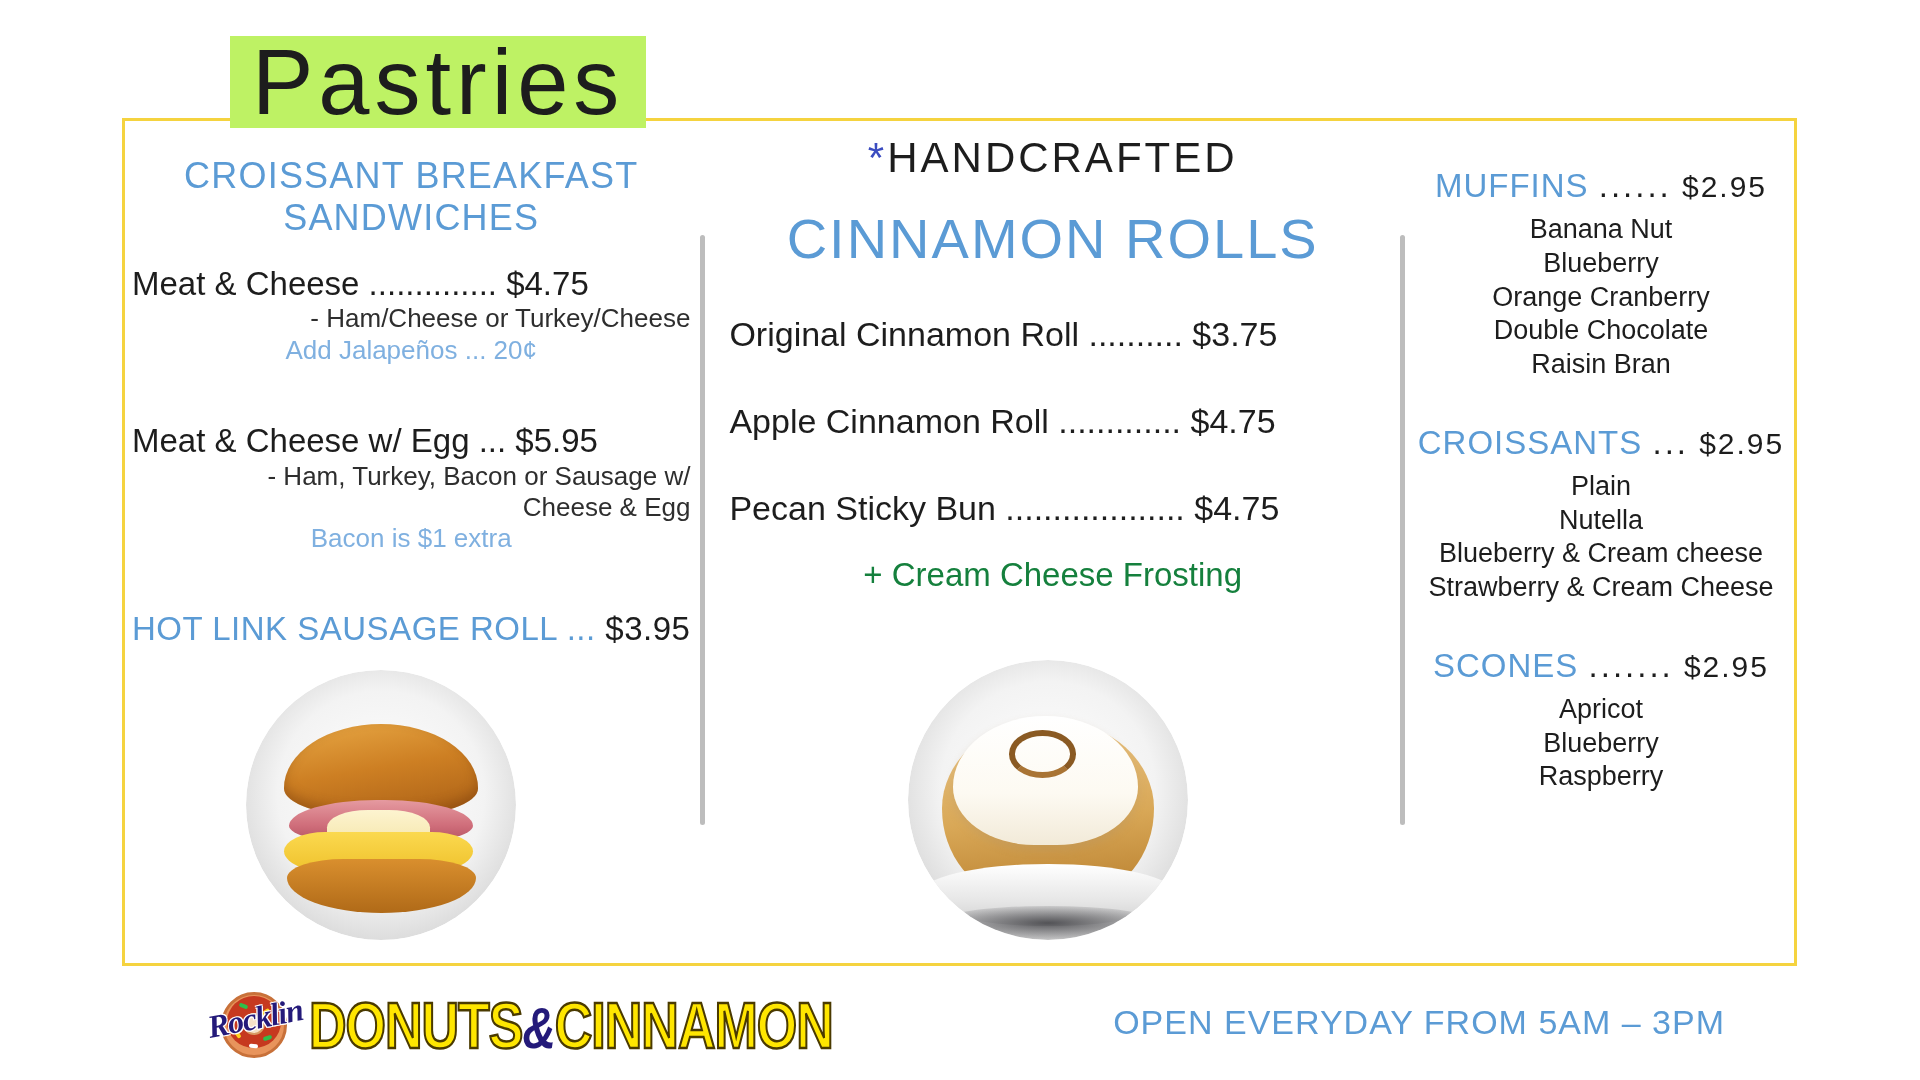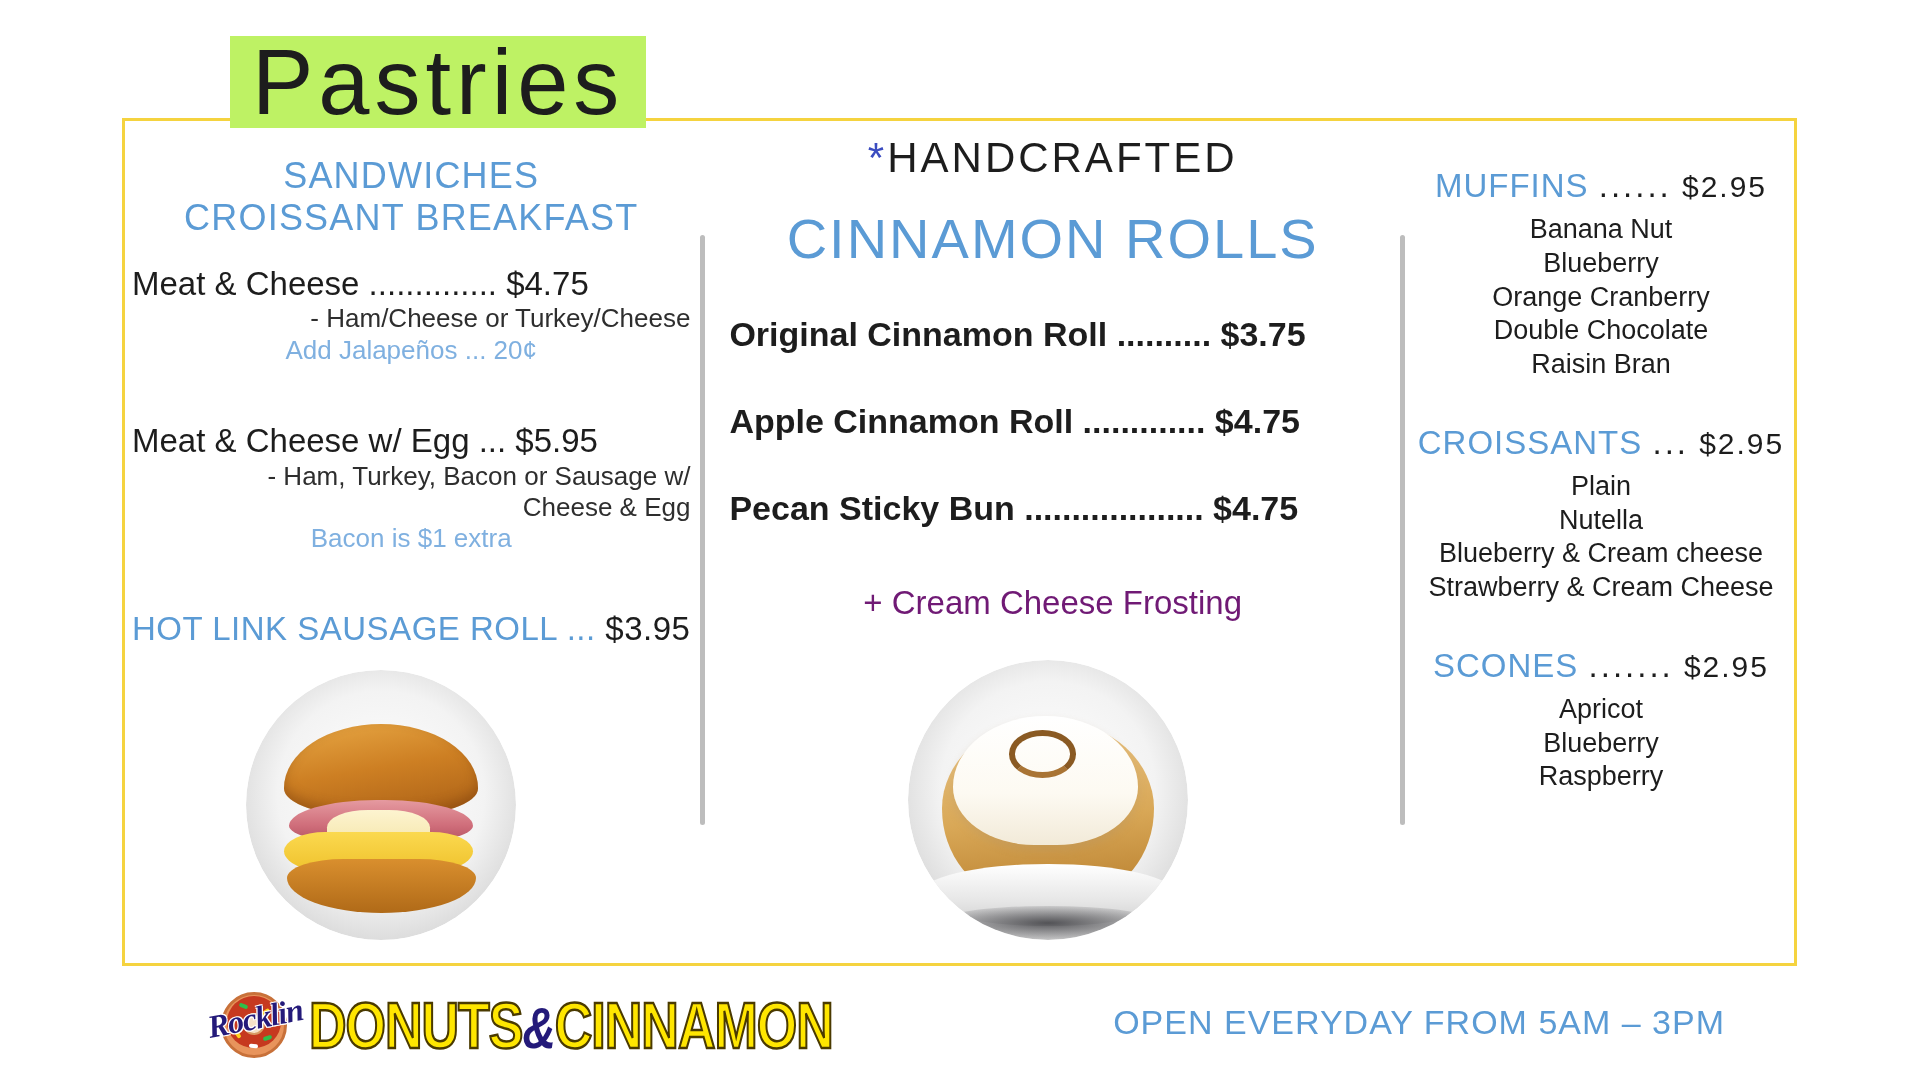--- a/index.html
+++ b/index.html
@@ -138,32 +138,32 @@
     letter-spacing: 0.5px;
     white-space: nowrap;
   }
   .hotlink .price { color: #1d1d1d; }
 
   
   .center-items { margin-top: 46px; padding: 0 6px; }
   .c-item {
     font-size: 34px;
     color: #1d1d1d;
-    font-weight: 700;
+    font-weight: 400;
     line-height: 1.1;
     white-space: nowrap;
     text-align: left;
     padding-left: 8px;
   }
   .c-gap { height: 50px; }
   .frosting {
     font-size: 33px;
-    color: #701a75;
-    text-align: center;
-    margin-top: 56px;
+    color: #15803d;
+    text-align: center;
+    margin-top: 28px;
   }
 
   
   .r-head {
     font-size: 33px;
     color: #5b9bd5;
     text-align: center;
     letter-spacing: 1px;
     white-space: nowrap;
     margin-top: 42px;
@@ -385,22 +385,22 @@
 <div class="frame"></div>
 
 <div class="title-row">
   <div class="menu-title">Pastries</div>
 </div>
 
 <div class="columns">
 
   <div class="col col-left">
     <div class="sec-head head-croissant">
+      <div>CROISSANT BREAKFAST</div>
       <div>SANDWICHES</div>
-      <div>CROISSANT BREAKFAST</div>
     </div>
 
     <div class="left-items">
       <div class="item">Meat &amp; Cheese .............. $4.75</div>
       <div class="sub">- Ham/Cheese or Turkey/Cheese</div>
       <div class="note">Add Jalapeños ... 20¢</div>
 
       <div class="gap-lg"></div>
 
       <div class="item">Meat &amp; Cheese w/ Egg ... $5.95</div>

